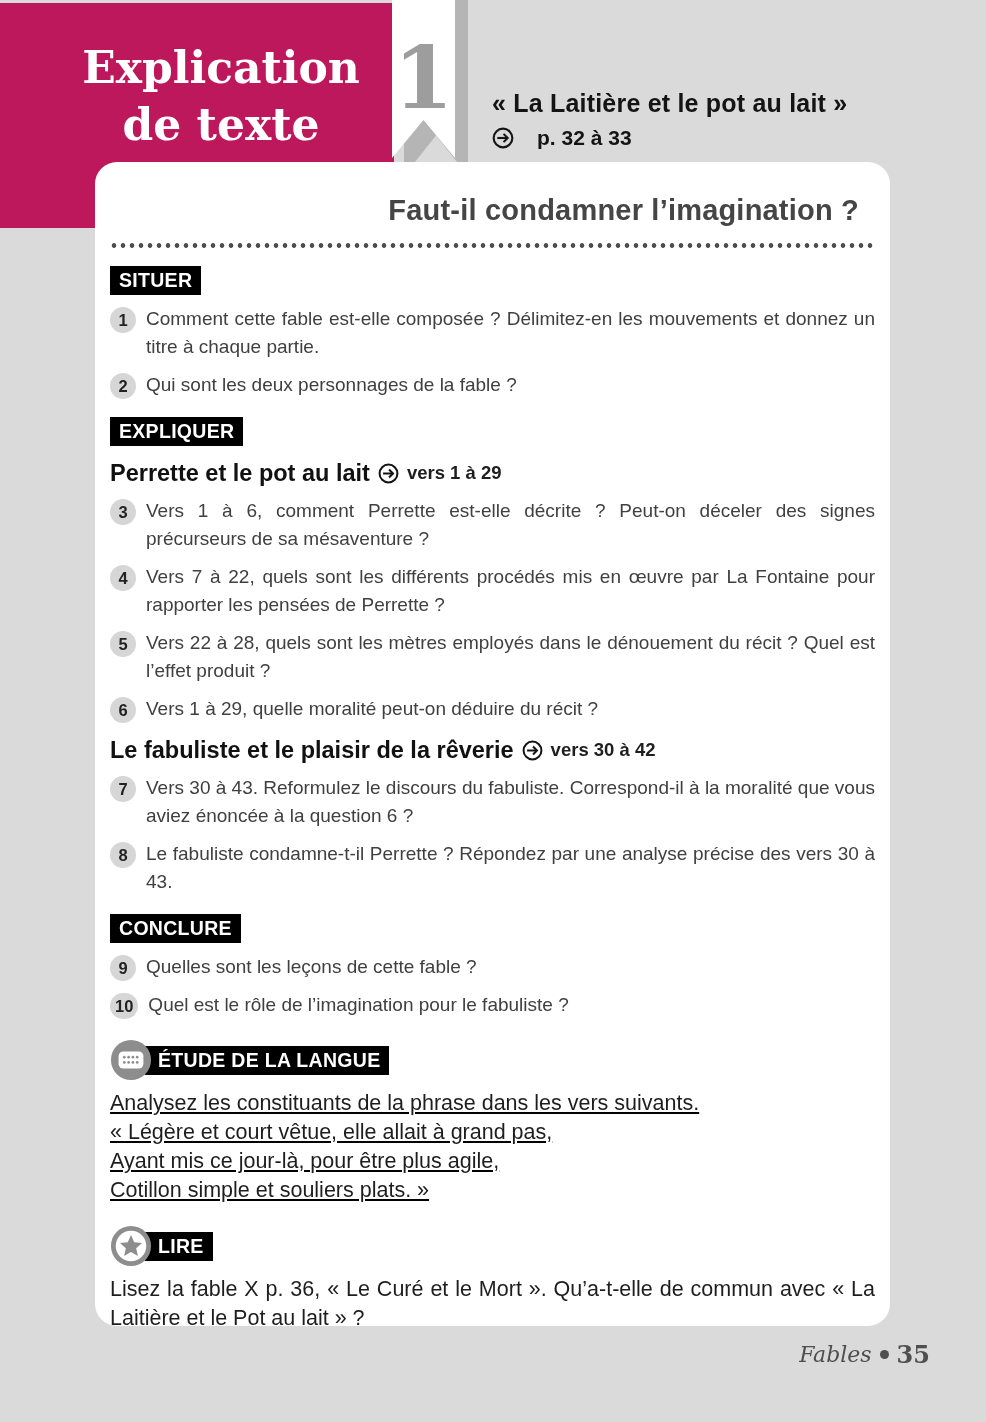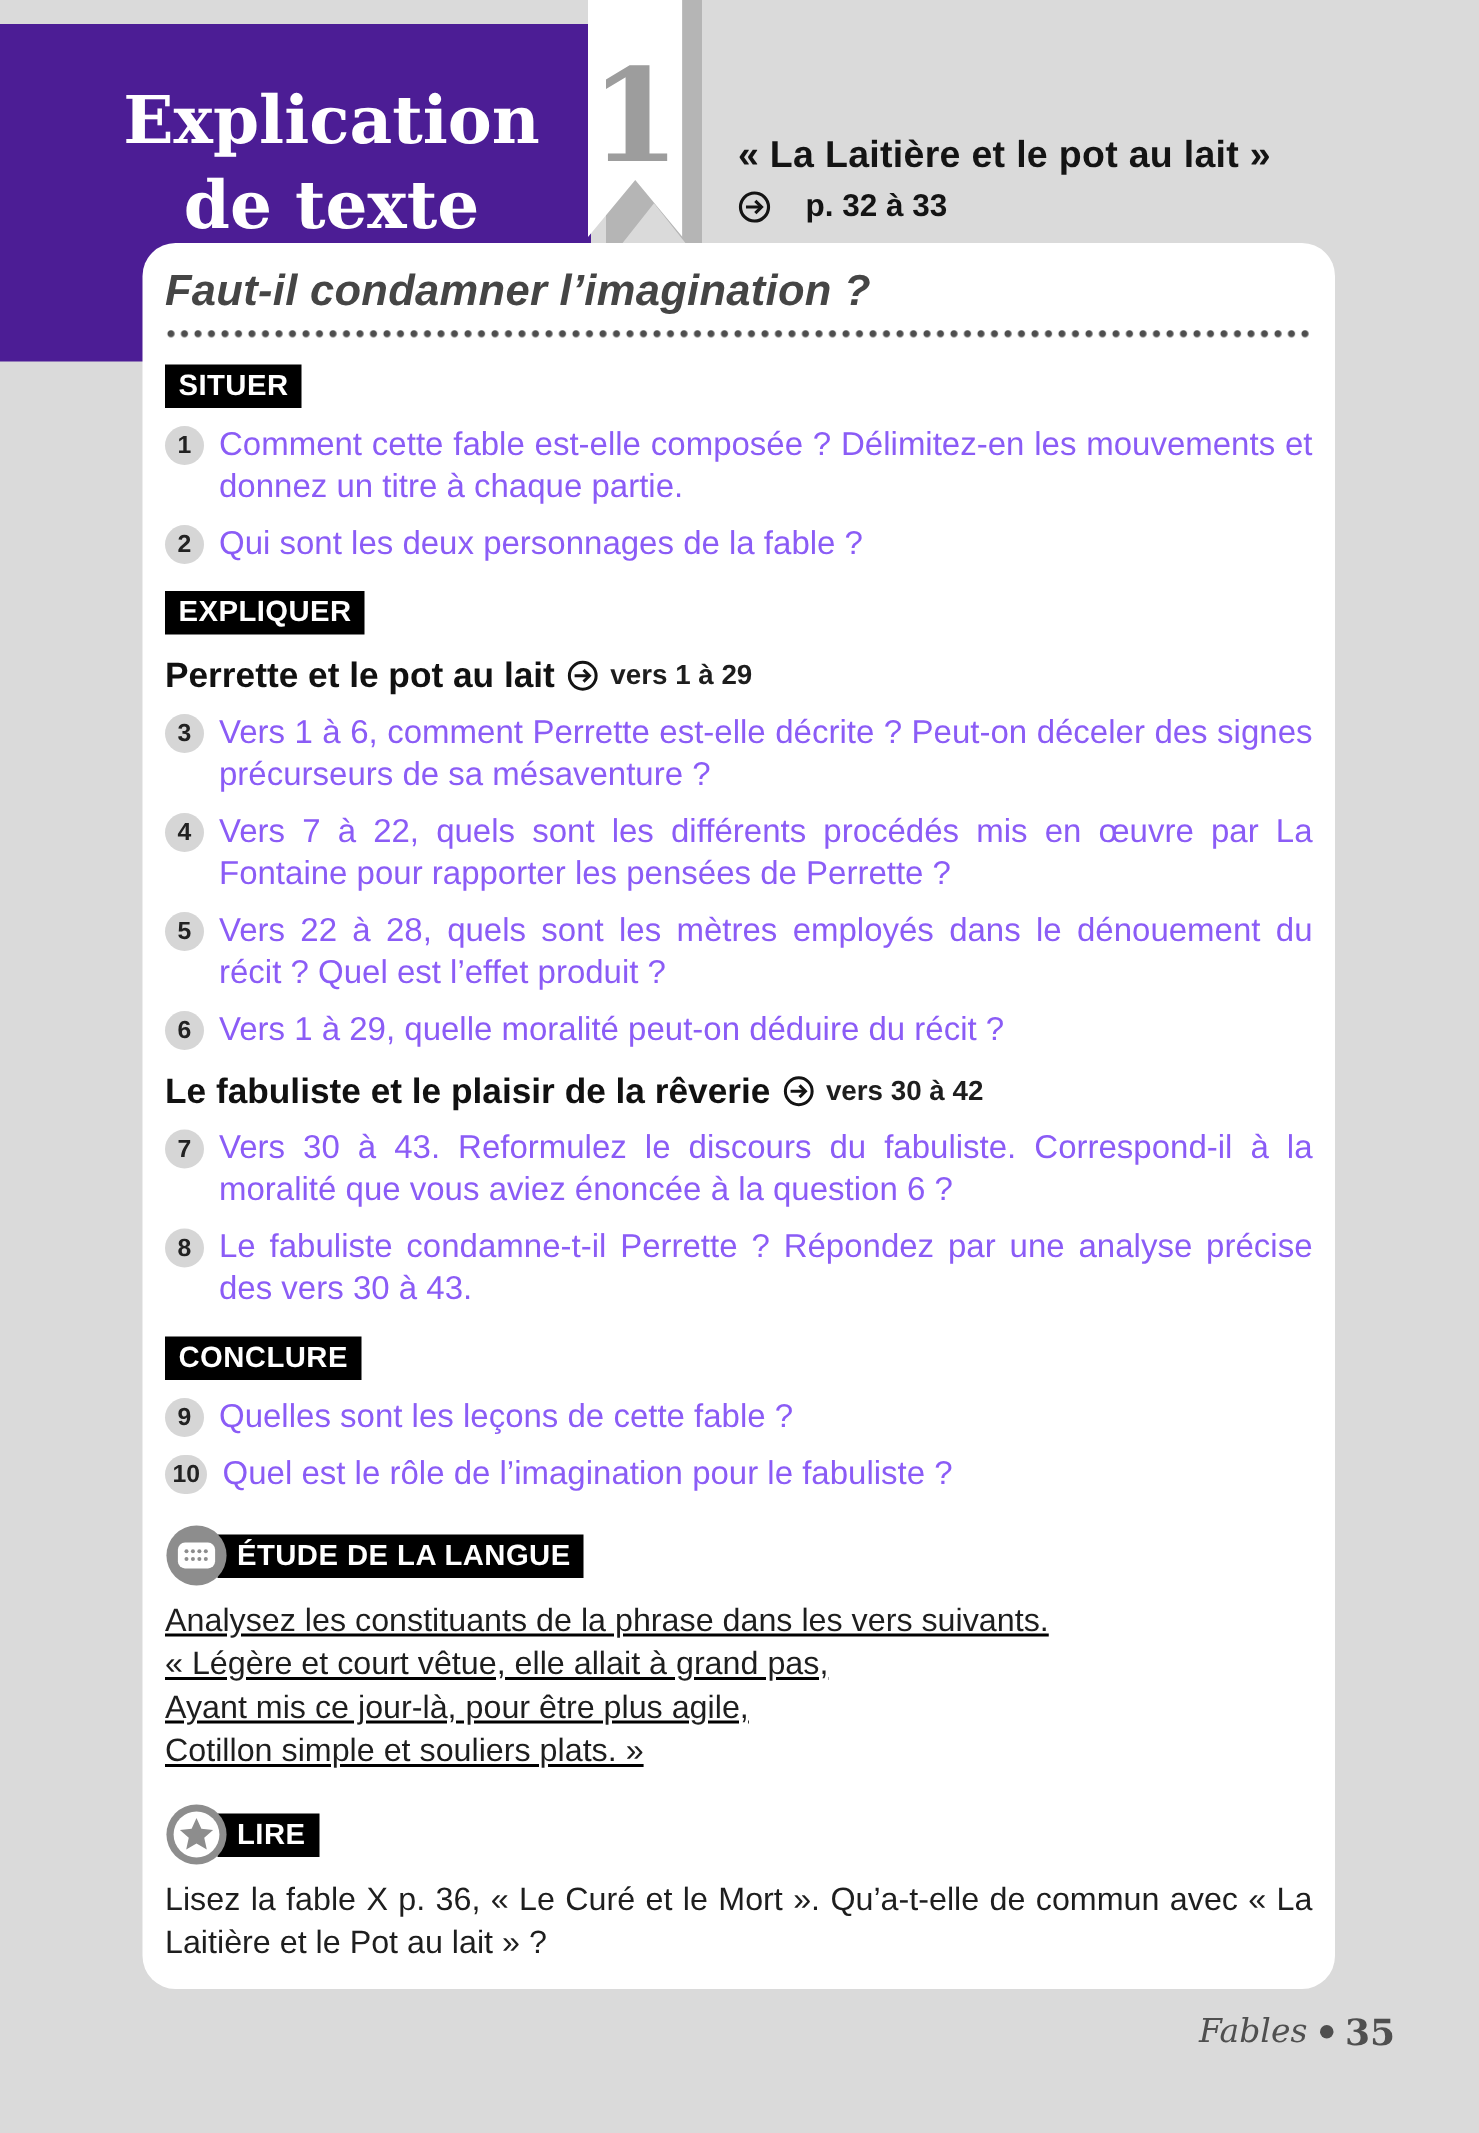--- a/index.html
+++ b/index.html
@@ -5,21 +5,21 @@
   * { box-sizing: border-box; }
   html,body { margin:0; padding:0; }
   body {
     width:986px; height:1422px; position:relative; overflow:hidden;
     background:#dadada;
     font-family:"Liberation Sans", sans-serif;
     -webkit-font-smoothing:antialiased;
   }
 
   
-  .header-block { position:absolute; left:0; top:16px; width:394px; height:225px; background:#4c1d95; }
+  .header-block { position:absolute; left:0; top:3px; width:394px; height:225px; background:#be185d; }
   .chapter-title {
     position:absolute; top:36px; left:56px; width:330px; text-align:center;
     font-family:"DejaVu Serif", serif; font-weight:bold; color:#ffffff;
     font-size:44px; line-height:57px; margin:0;
   }
   .ribbon-shadow {
     position:absolute; left:404px; top:0; width:64px; height:176px; background:#b5b5b5;
     clip-path:polygon(0 0,100% 0,100% 100%,50% 77%,0 100%);
   }
   .ribbon {
@@ -34,39 +34,39 @@
   .work-title { font-size:25px; font-weight:bold; letter-spacing:0.2px; }
   .page-ref { margin-top:8px; display:flex; align-items:center; gap:23px; font-size:21px; font-weight:bold; }
   .goto-icon { display:inline-flex; align-items:center; }
   .goto-icon svg { display:block; }
 
   
   .card {
     position:absolute; left:95px; top:162px; width:795px; height:1164px;
     background:#ffffff; border-radius:22px; padding:16px 15px 0 15px; overflow:hidden;
   }
-  .card-title { margin:0; text-align:left; font-size:29px; font-weight:bold; color:#454545; letter-spacing:0.2px;font-style:italic; }
+  .card-title { margin:16px; text-align:right; font-size:29px; font-weight:bold; color:#454545; letter-spacing:0.2px; }
   .dotted {
     margin-top:9px; height:5px;
     background-image:radial-gradient(circle at 4px 2.5px, #4e4e4e 2px, transparent 2.7px);
     background-size:9px 5px; background-repeat:repeat-x;
   }
   .badge {
     display:inline-block; background:#000000; color:#ffffff; font-weight:bold;
     font-size:19.5px; line-height:22px; padding:3px 9px 4px; letter-spacing:0.3px;
   }
   .section-gap { margin-top:18px; }
 
   .q-row { display:flex; gap:10px; margin-top:10px; }
   .q-num {
     flex:0 0 auto; min-width:26px; height:26px; padding:0 5px; margin-top:2px;
     background:#d6d6d6; border-radius:13px; font-size:16.5px; font-weight:bold; color:#222222;
     display:flex; align-items:center; justify-content:center;
   }
-  .q-text { margin:0; flex:1; font-size:22px; line-height:28px; color:#8b5cf6; text-align:justify; }
+  .q-text { margin:0; flex:1; font-size:19px; line-height:28px; color:#404040; text-align:justify; }
 
   .subheading { margin-top:13px; display:flex; align-items:center; gap:8px; }
   .subheading .sh-text { font-size:23.5px; font-weight:bold; color:#111111; line-height:28px; }
   .subheading .verses { font-size:18.5px; font-weight:bold; color:#1e1e1e; white-space:nowrap; }
 
   .icon-badge { margin-top:20px; display:flex; align-items:center; }
   .icon-badge .circle-icon { width:42px; height:42px; position:relative; z-index:1; flex:0 0 auto; }
   .icon-badge .circle-icon svg { display:block; }
   .icon-badge .badge { margin-left:-7px; padding-left:13px; }
 

